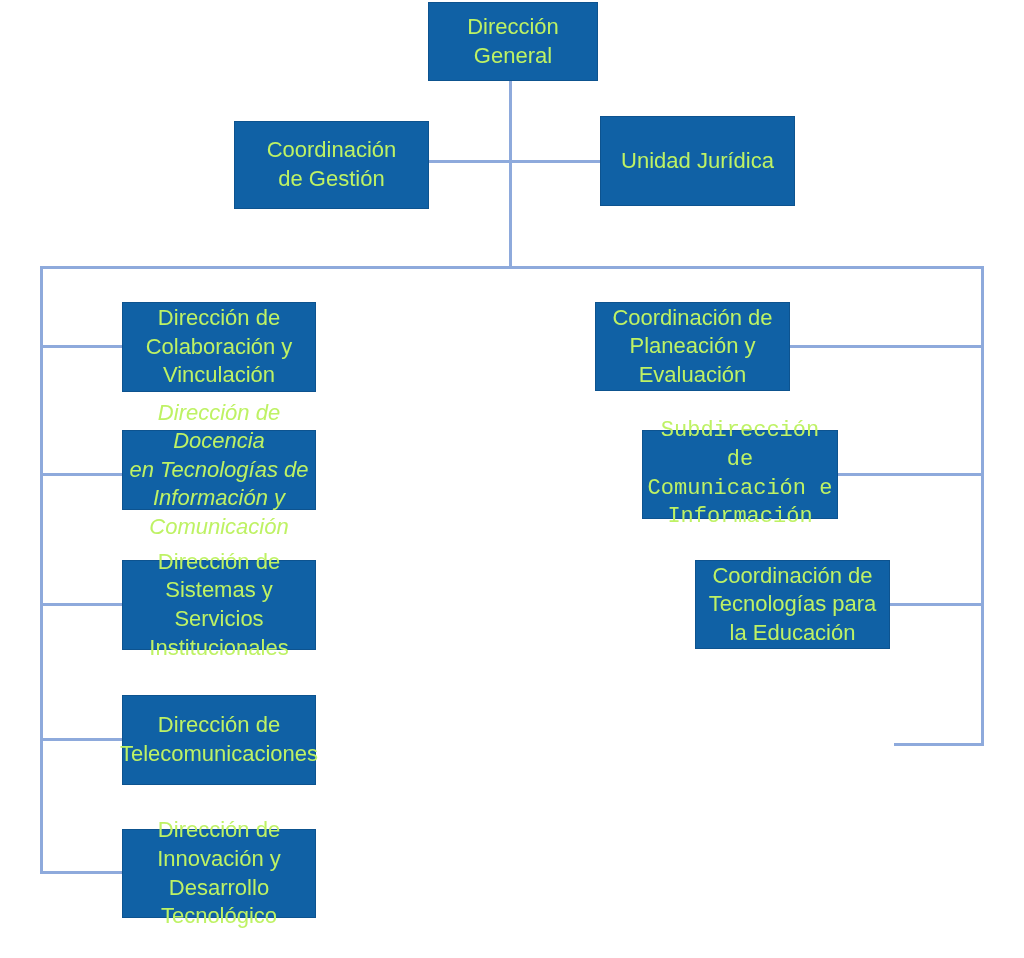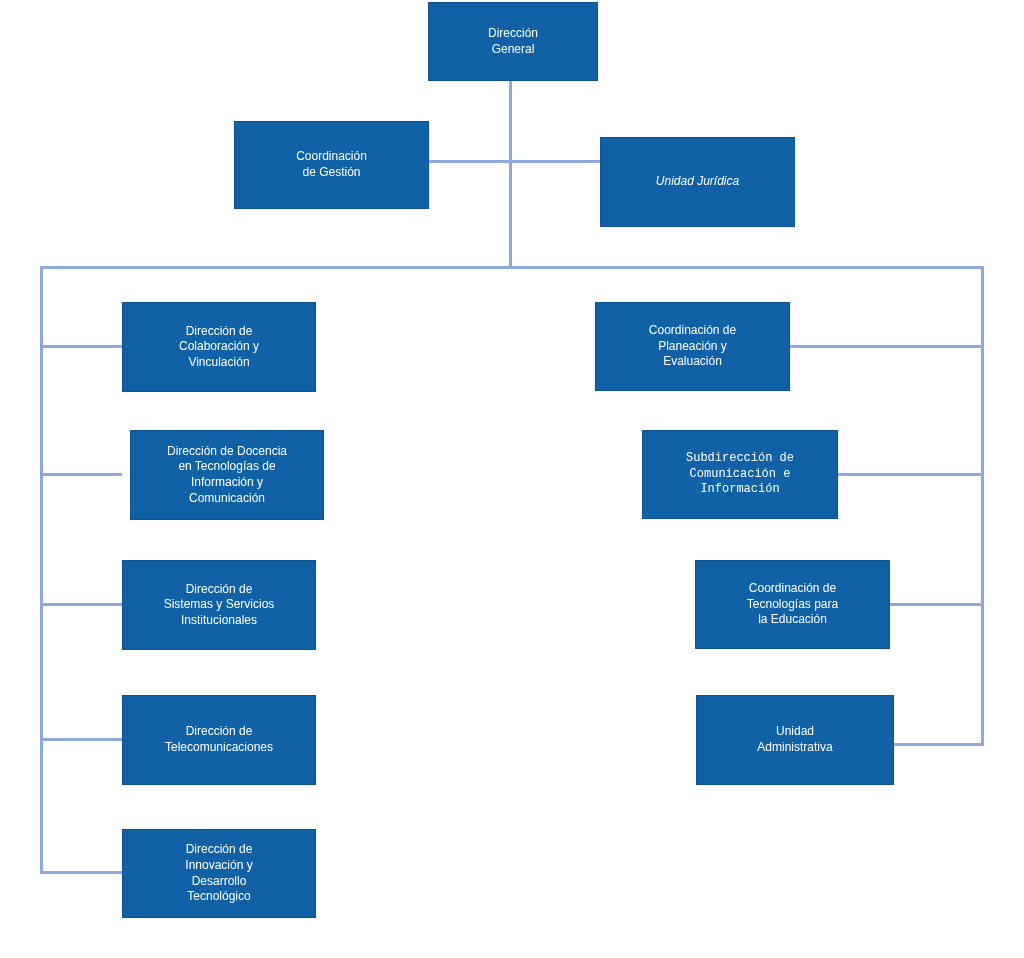--- a/index.html
+++ b/index.html
@@ -9,41 +9,41 @@
     height: 958px;
     background: #ffffff;
     font-family: "Liberation Sans", sans-serif;
     overflow: hidden;
   }
   .node {
     position: absolute;
     background: #1061A5;
     border: 1px solid #0d538f;
     box-sizing: border-box;
-    color: #ffffff;
+    color: #bef264;
     display: flex;
     align-items: center;
     justify-content: center;
     text-align: center;
     white-space: pre-line;
-    font-size: 12px;
+    font-size: 22px;
     line-height: 1.3;
   }
   .line {
     position: absolute;
     background: #8EAADC;
   }
 
   
   .n-root      { left: 428px; top: 2px;   width: 170px; height: 79px; }
   .n-gestion   { left: 222px; top: 121px; width: 195px; height: 88px; margin-left: 12px; }
-  .n-juridica  { left: 600px; top: 137px; width: 195px; height: 90px; font-style: italic; }
+  .n-juridica  { left: 600px; top: 116px; width: 195px; height: 90px; }
 
   .n-l1 { left: 122px; top: 302px; width: 194px; height: 90px; }
-  .n-l2 { left: 130px; top: 430px; width: 194px; height: 90px; }
+  .n-l2 { left: 122px; top: 430px; width: 194px; height: 80px; font-style: italic; }
   .n-l3 { left: 122px; top: 560px; width: 194px; height: 90px; }
   .n-l4 { left: 122px; top: 695px; width: 194px; height: 90px; }
   .n-l5 { left: 122px; top: 829px; width: 194px; height: 89px; }
 
   .n-r1 { left: 595px; top: 302px; width: 195px; height: 89px; }
   .n-r2 { left: 642px; top: 430px; width: 196px; height: 89px; font-family: Liberation Mono, monospace; }
   .n-r3 { left: 695px; top: 560px; width: 195px; height: 89px; }
   .n-r4 { left: 696px; top: 695px; width: 198px; height: 90px; }
 
   
@@ -120,16 +120,14 @@
 Evaluación</div>
 
   <div class="node n-r2">Subdirección de
 Comunicación e
 Información</div>
 
   <div class="node n-r3">Coordinación de
 Tecnologías para
 la Educación</div>
 
-  <div class="node n-r4">Unidad
-Administrativa</div>
 
 </div>
 
 </body></html>

